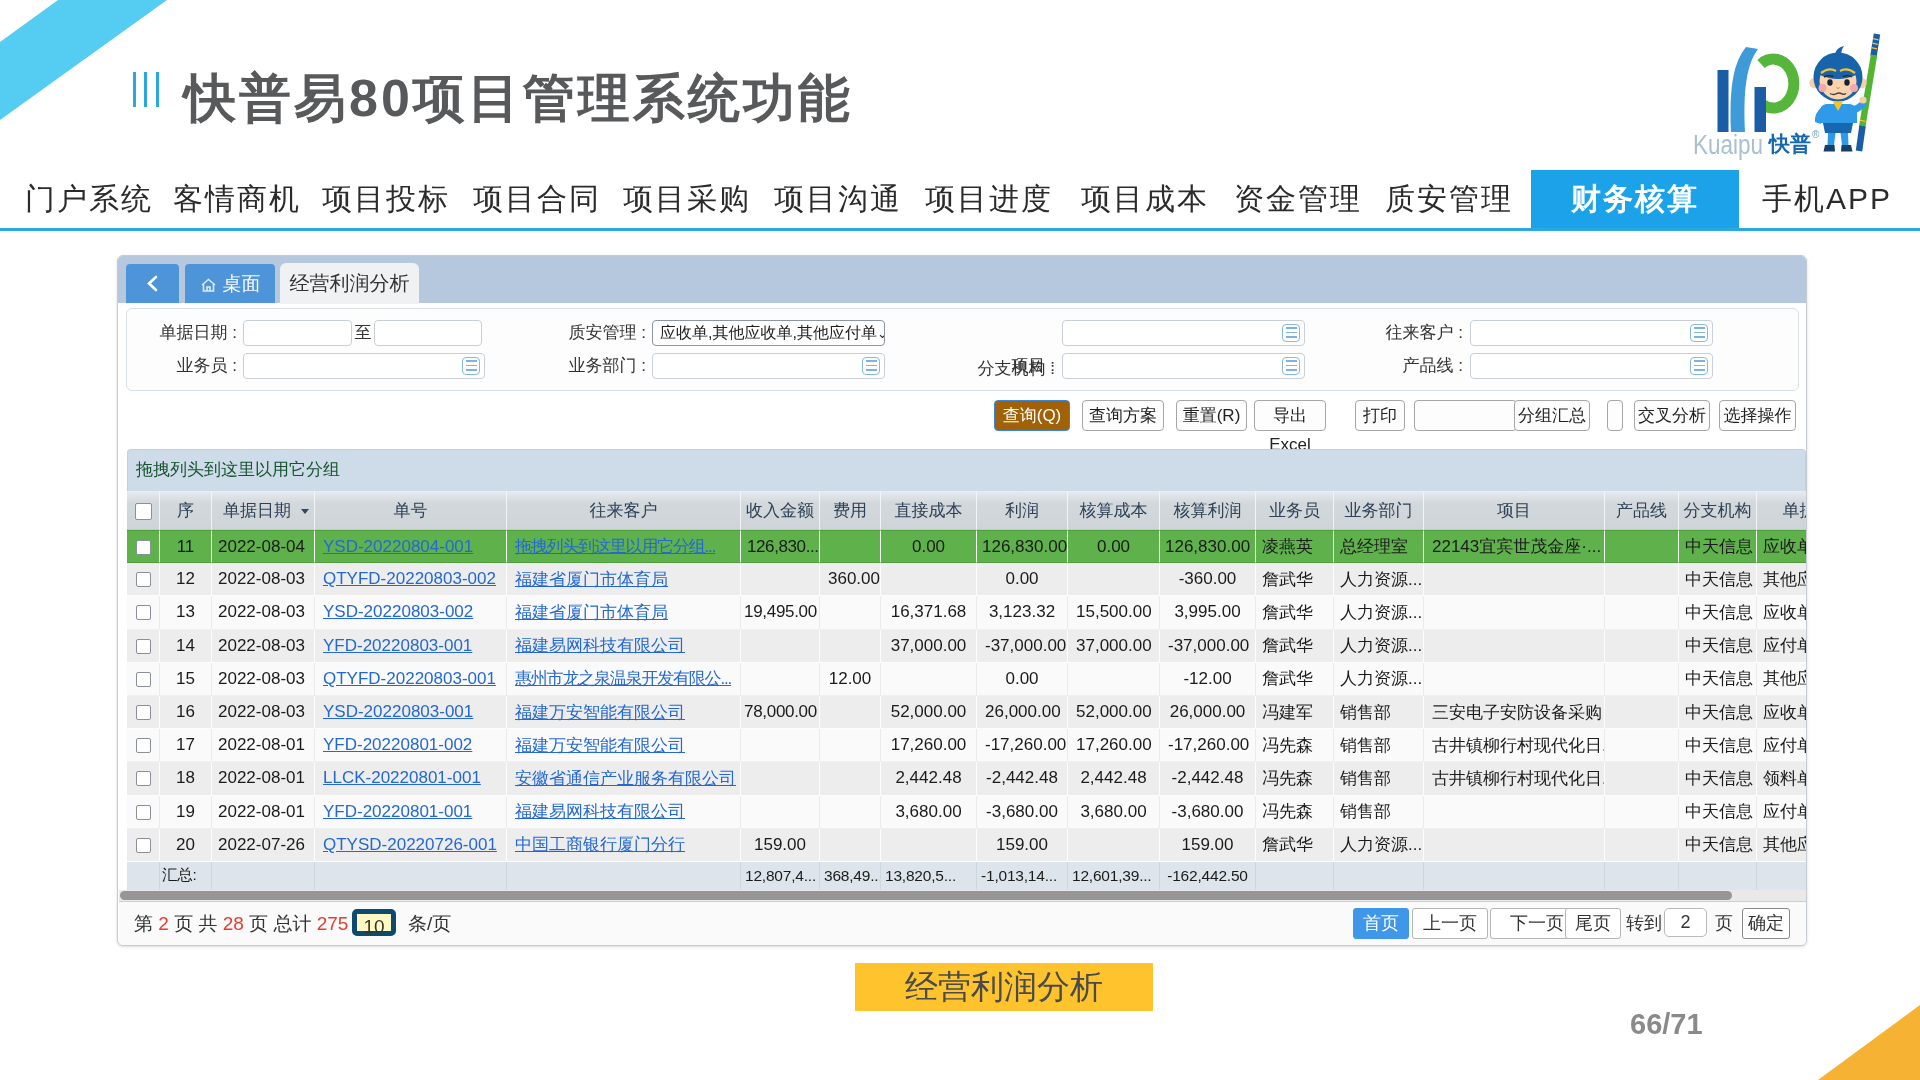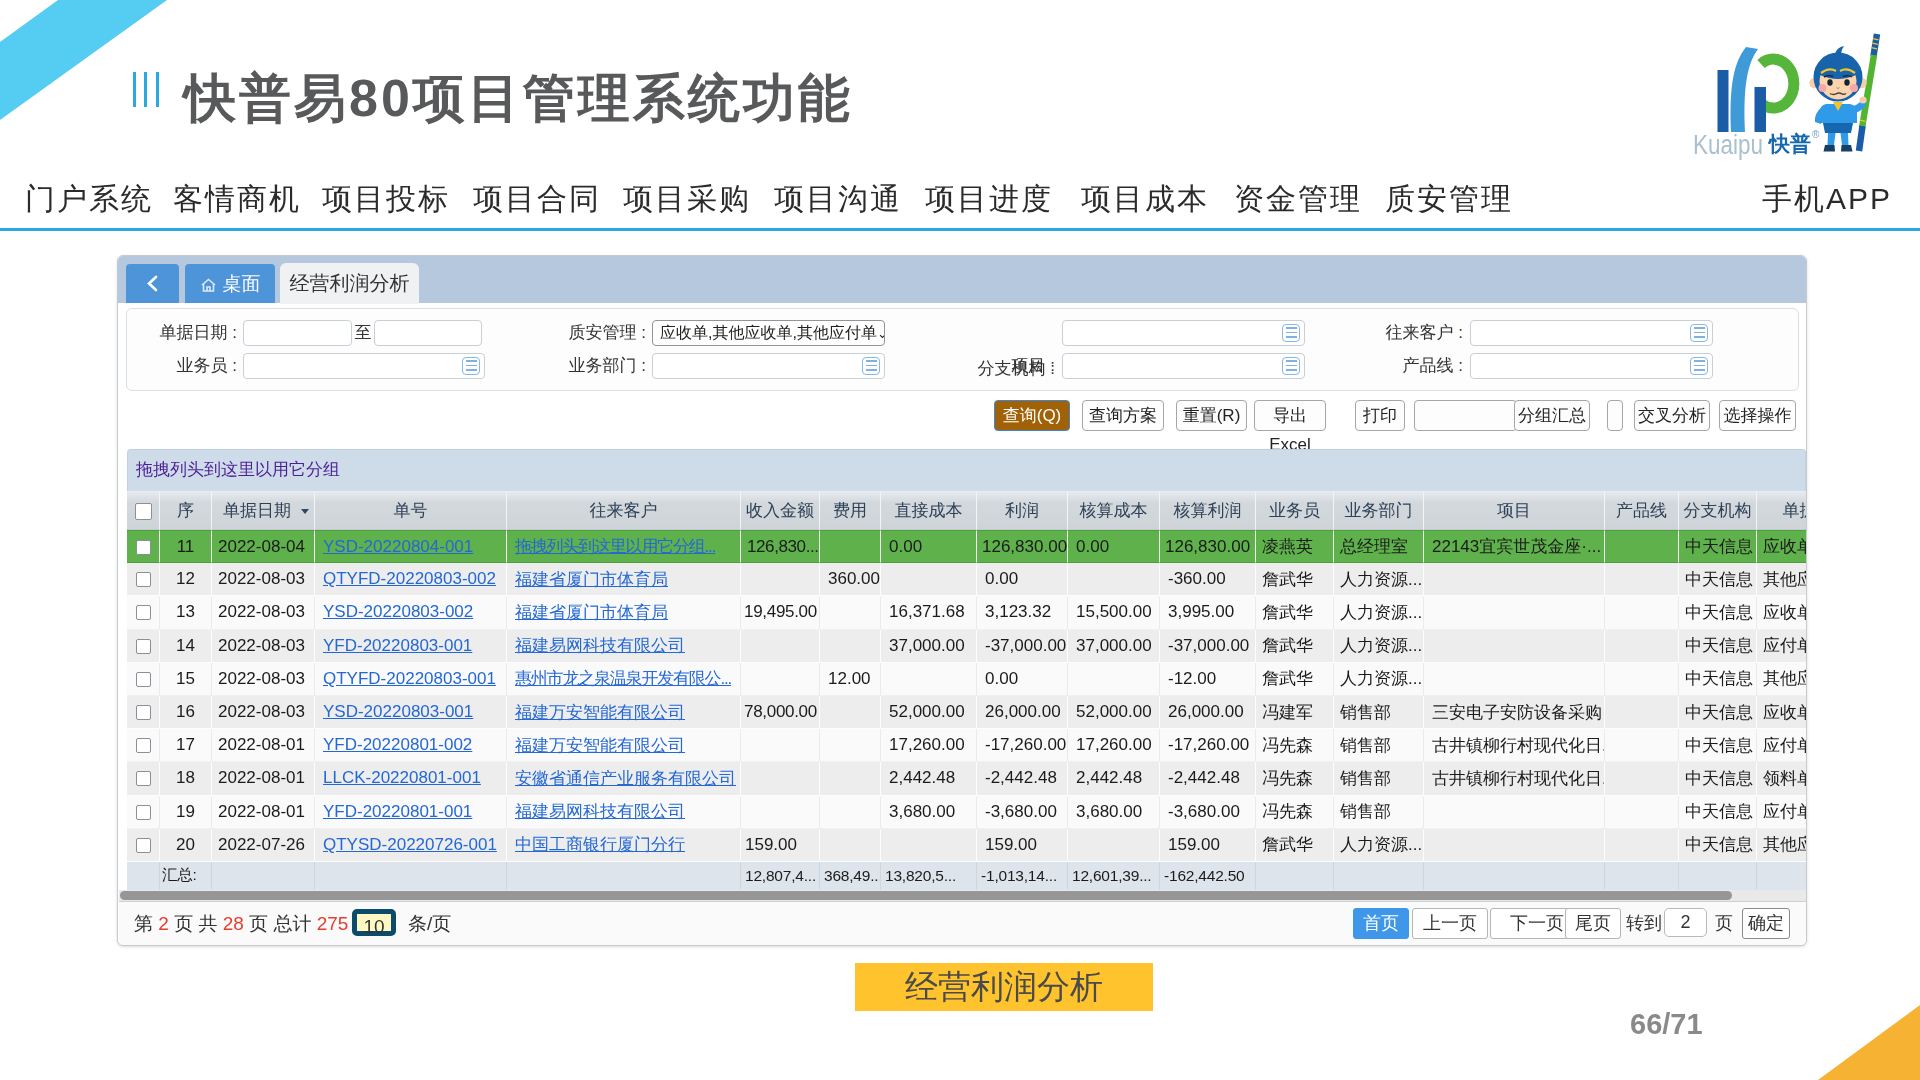--- a/index.html
+++ b/index.html
@@ -29,31 +29,31 @@
 #filter{position:absolute;left:8px;top:52px;width:1673px;height:83px;background:#fdfdfe;border:1px solid #d9dfe7;border-radius:6px;}
 .flabel{position:absolute;height:26px;line-height:26px;font-size:17px;color:#333;text-align:right;}
 .finput{position:absolute;height:26px;background:#fff;border:1px solid #c9cfd7;border-radius:4px;}
 .ficon{position:absolute;right:4px;top:3px;width:18px;height:18px;border:1px solid #88b8e4;border-radius:4px;background:#fff;}
 .ficon i{display:block;height:1.8px;background:#7fb2e0;margin:2.4px 2px 0 3px;}
 .fsel{position:absolute;height:26px;background:#fff;border:1px solid #8d959f;border-radius:4px;font-size:16px;color:#222;line-height:24px;padding-left:7px;white-space:nowrap;overflow:hidden;}
 
 .btn{position:absolute;top:144px;height:31px;background:#fdfdfd;border:1px solid #a6a6a6;border-radius:4px;font-size:17px;color:#222;text-align:center;line-height:29px;}
 .btnb{position:absolute;top:144px;height:31px;background:#a16207;border:1px solid #3c86d6;border-radius:4px;font-size:17px;color:#fff;text-align:center;line-height:29px;}
 
-#dragbar{position:absolute;left:9px;top:193px;width:1679px;height:42px;background:#cedbe9;border:1px solid #c0d0e0;border-bottom:0;border-radius:4px 4px 0 0;line-height:40px;font-size:17px;color:#4c1d95;padding-left:8px;}
+#dragbar{position:absolute;left:9px;top:193px;width:1679px;height:42px;background:#cedbe9;border:1px solid #c0d0e0;border-bottom:0;border-radius:4px 4px 0 0;line-height:40px;font-size:17px;color:#14532d;padding-left:8px;}
 
 #tblwrap{position:absolute;left:9px;top:235px;width:1679px;height:400px;overflow:hidden;}
 table{border-collapse:separate;border-spacing:0;table-layout:fixed;width:1690px;font-size:17px;}
 th{height:39px;background:linear-gradient(#e6eaee,#d3d8dc 30%,#cfd4d9);color:#2e4156;font-weight:normal;font-size:17px;border-right:1px solid #f2f5f7;border-bottom:1px solid #c2cad2;border-top:1px solid #e8edf2;padding:0;white-space:nowrap;overflow:hidden;}
 td{height:33.2px;background:#fafafa;border-right:1px solid #ebebeb;border-bottom:1px solid #f1f1f1;padding:0 8px;white-space:nowrap;overflow:hidden;color:#1b1b1b;}
 tr.grn td{background:#5eb14b;border-right:1px solid #f2f7f0;border-bottom:1px solid #4f9e3c;border-top:1px solid #4f9e3c;}
 tr.alt td{background:#ededee;border-right:1px solid #fdfdfd;border-bottom:1px solid #fdfdfd;}
 tr.sum td{height:28px;background:#dde4eb;border-right:1px solid #cdd7e0;border-bottom:0;font-size:15.5px;padding:0 4px;letter-spacing:-0.2px;}
 a{color:#2468d4;text-decoration:underline;}
-.num{text-align:left;}
+.num{text-align:center;}
 .ctr{text-align:center;}
 .cb{display:inline-block;width:15px;height:15px;background:#fff;border:1px solid #8a8f98;border-radius:2px;vertical-align:middle;}
 
 #hscroll{position:absolute;left:1px;top:634px;width:1687px;height:11px;background:#e9e9e9;}
 #hthumb{position:absolute;left:1px;top:1px;width:1612px;height:9px;background:#969696;border-radius:5px;}
 #pgbar{position:absolute;left:1px;top:645px;width:1687px;height:44px;background:#fafafa;border-top:1px solid #cfcfcf;border-radius:0 0 5px 5px;font-size:19px;color:#333;}
 .pbtn{position:absolute;top:6px;height:31px;background:#fff;border:1px solid #b5b5b5;border-radius:3px;font-size:18px;color:#333;text-align:center;line-height:29px;}
 
 #ylabel{position:absolute;left:855px;top:963px;width:298px;height:48px;background:#ffc32d;font-size:33px;color:#4a4a4a;text-align:center;line-height:48px;}
 #pageno{position:absolute;left:1630px;top:1008px;width:70px;font-size:29px;font-weight:bold;color:#8a8a8a;}
@@ -111,20 +111,21 @@
 <div class="it" style="left:25px;width:125px;">门户系统</div>
 <div class="it" style="left:173px;width:124px;">客情商机</div>
 <div class="it" style="left:322px;width:124px;">项目投标</div>
 <div class="it" style="left:473px;width:124px;">项目合同</div>
 <div class="it" style="left:623px;width:124px;">项目采购</div>
 <div class="it" style="left:774px;width:124px;">项目沟通</div>
 <div class="it" style="left:925px;width:124px;">项目进度</div>
 <div class="it" style="left:1081px;width:122px;">项目成本</div>
 <div class="it" style="left:1234px;width:122px;">资金管理</div>
 <div class="it" style="left:1385px;width:121px;">质安管理</div>
+<div class="it act" style="left:1531px;width:208px;">财务核算</div>
 <div class="it" style="left:1762px;width:124px;">手机APP</div>
 </div>
 <div id="navline"></div>
 <div id="panel">
 <div id="tabstrip">
 <div class="btab" id="backbtn"><svg width="14" height="17" viewBox="0 0 14 17">
           <path d="M11 2 L4 8.5 L11 15" stroke="#fff" stroke-width="2.6" fill="none" stroke-linecap="round"></path>
         </svg></div>
 <div class="btab" id="desktab"><svg width="17" height="16" viewBox="0 0 17 16">
           <path d="M2 8 L8.5 2.5 L15 8 M3.5 7 V14 H13.5 V7 M7 14 V10 H10 V14" stroke="#dce9f5" stroke-width="1.6" fill="none"></path>

